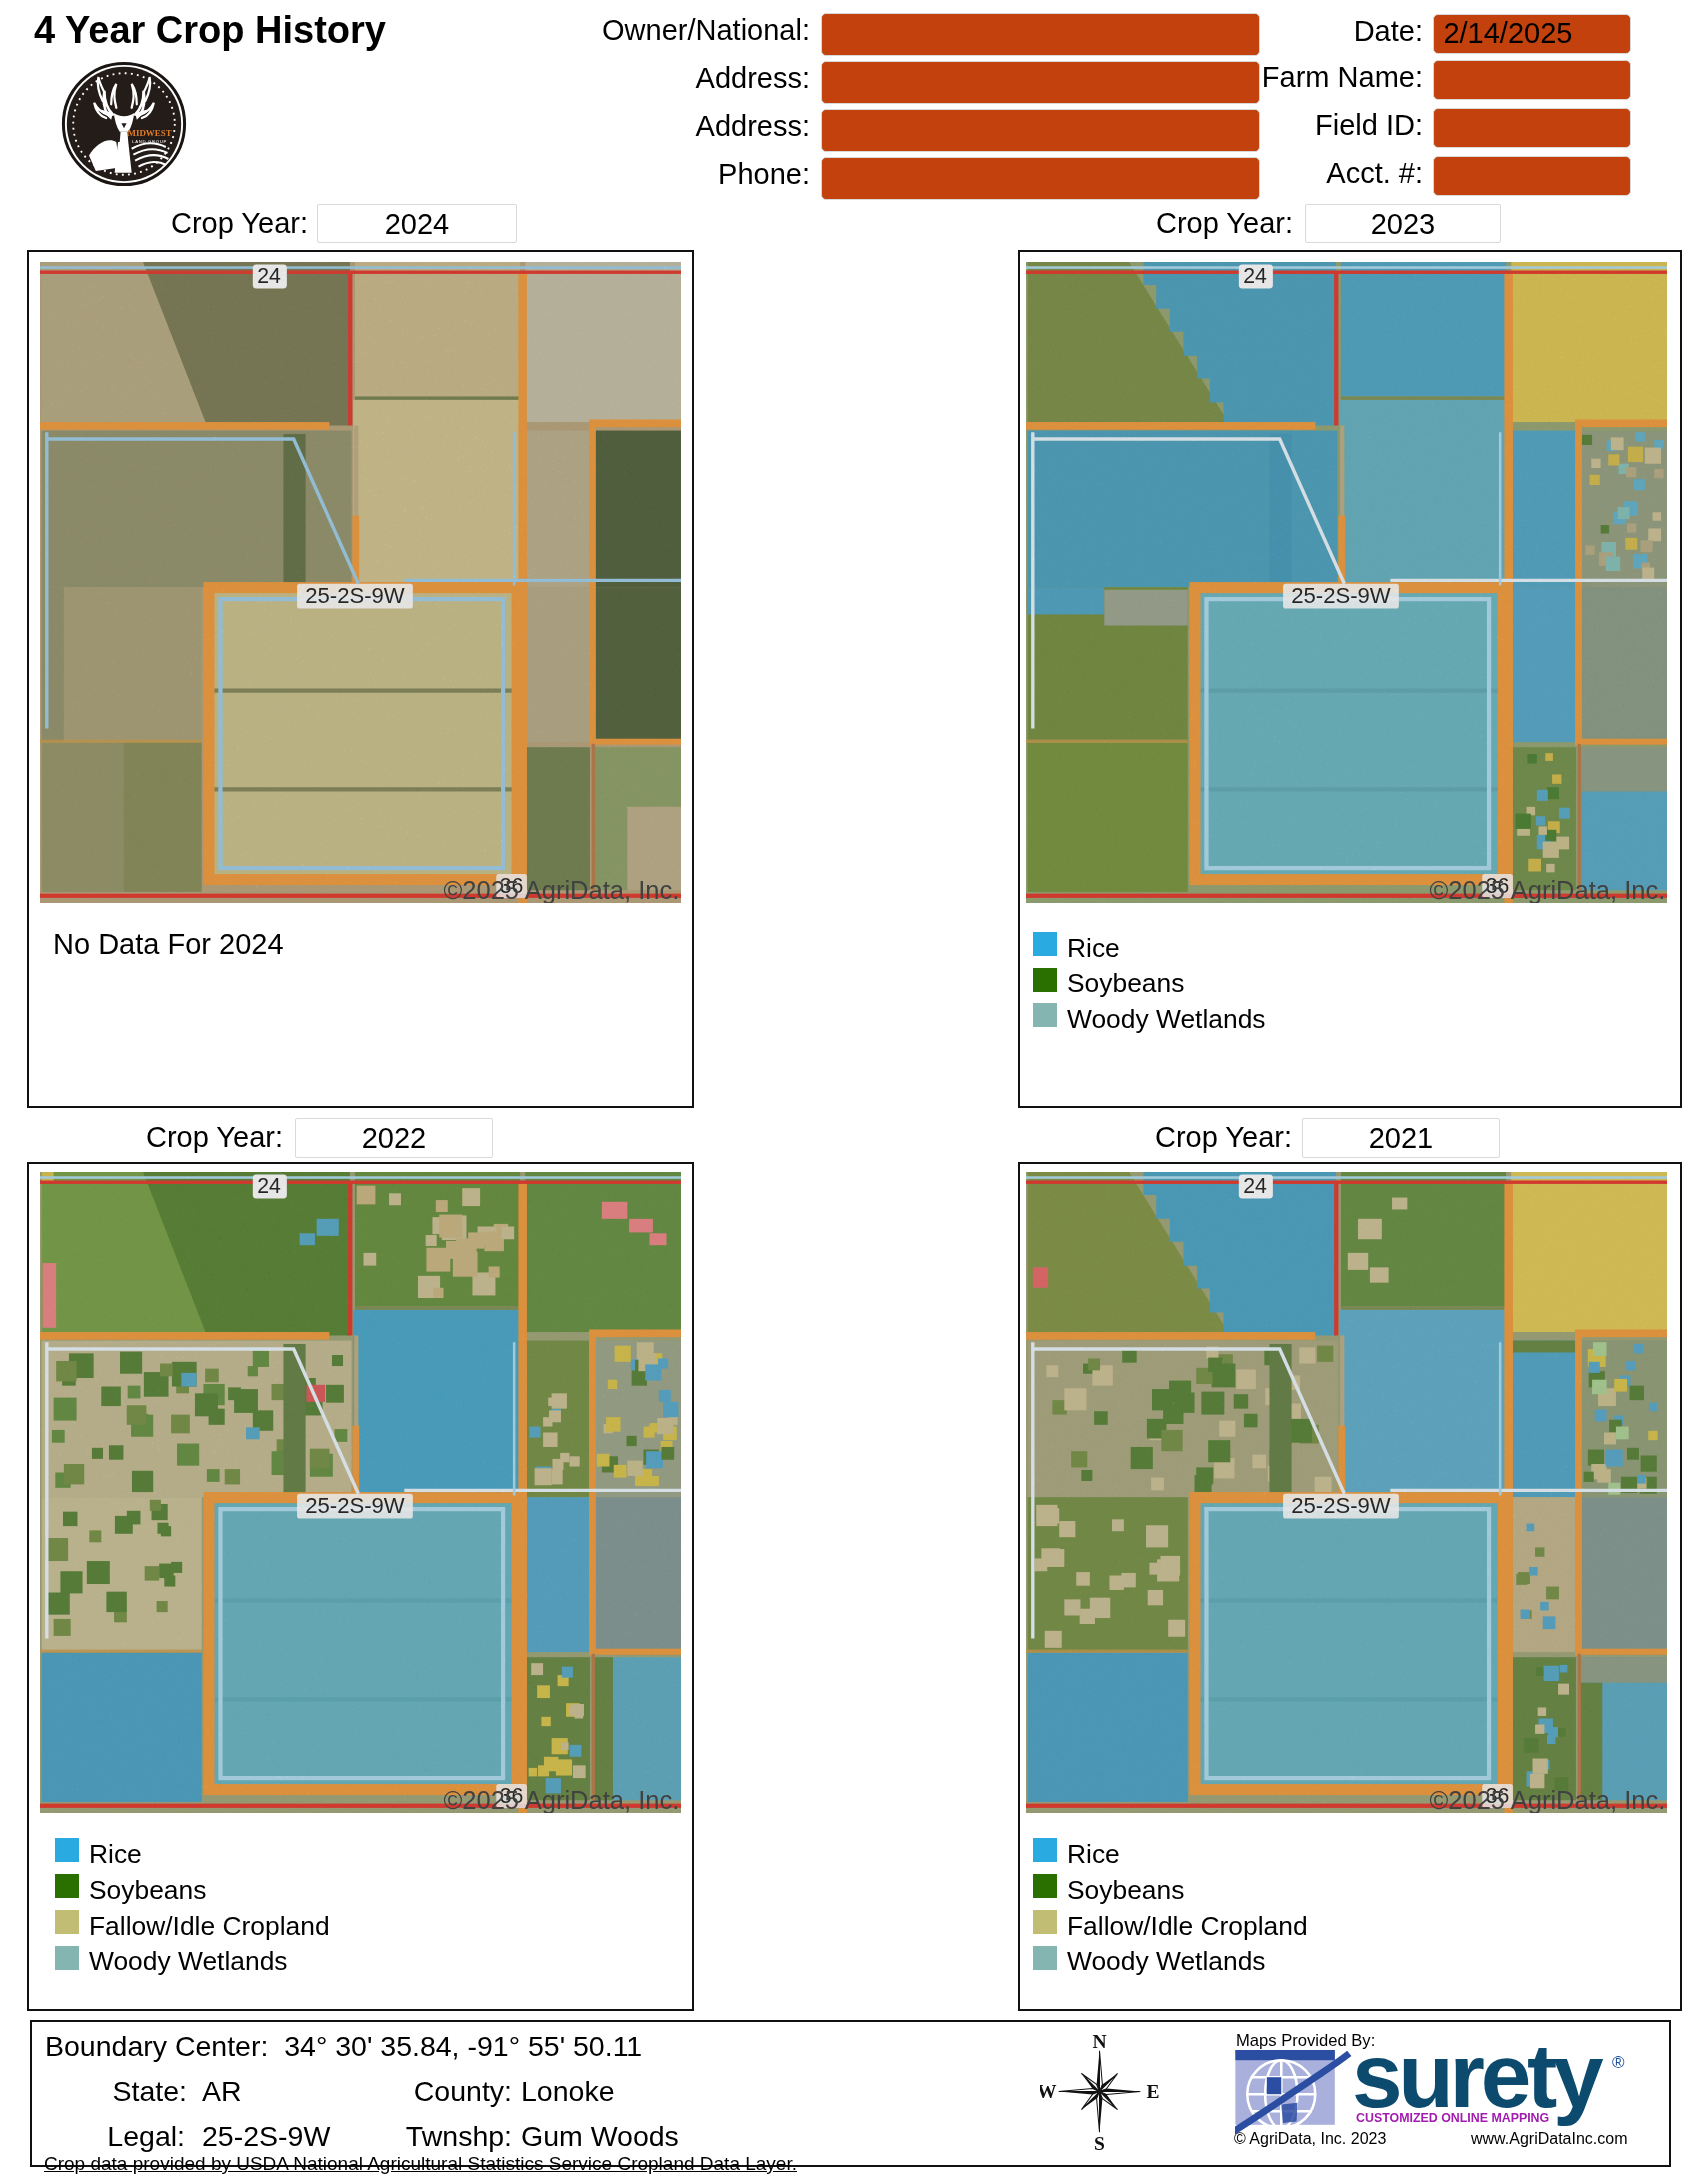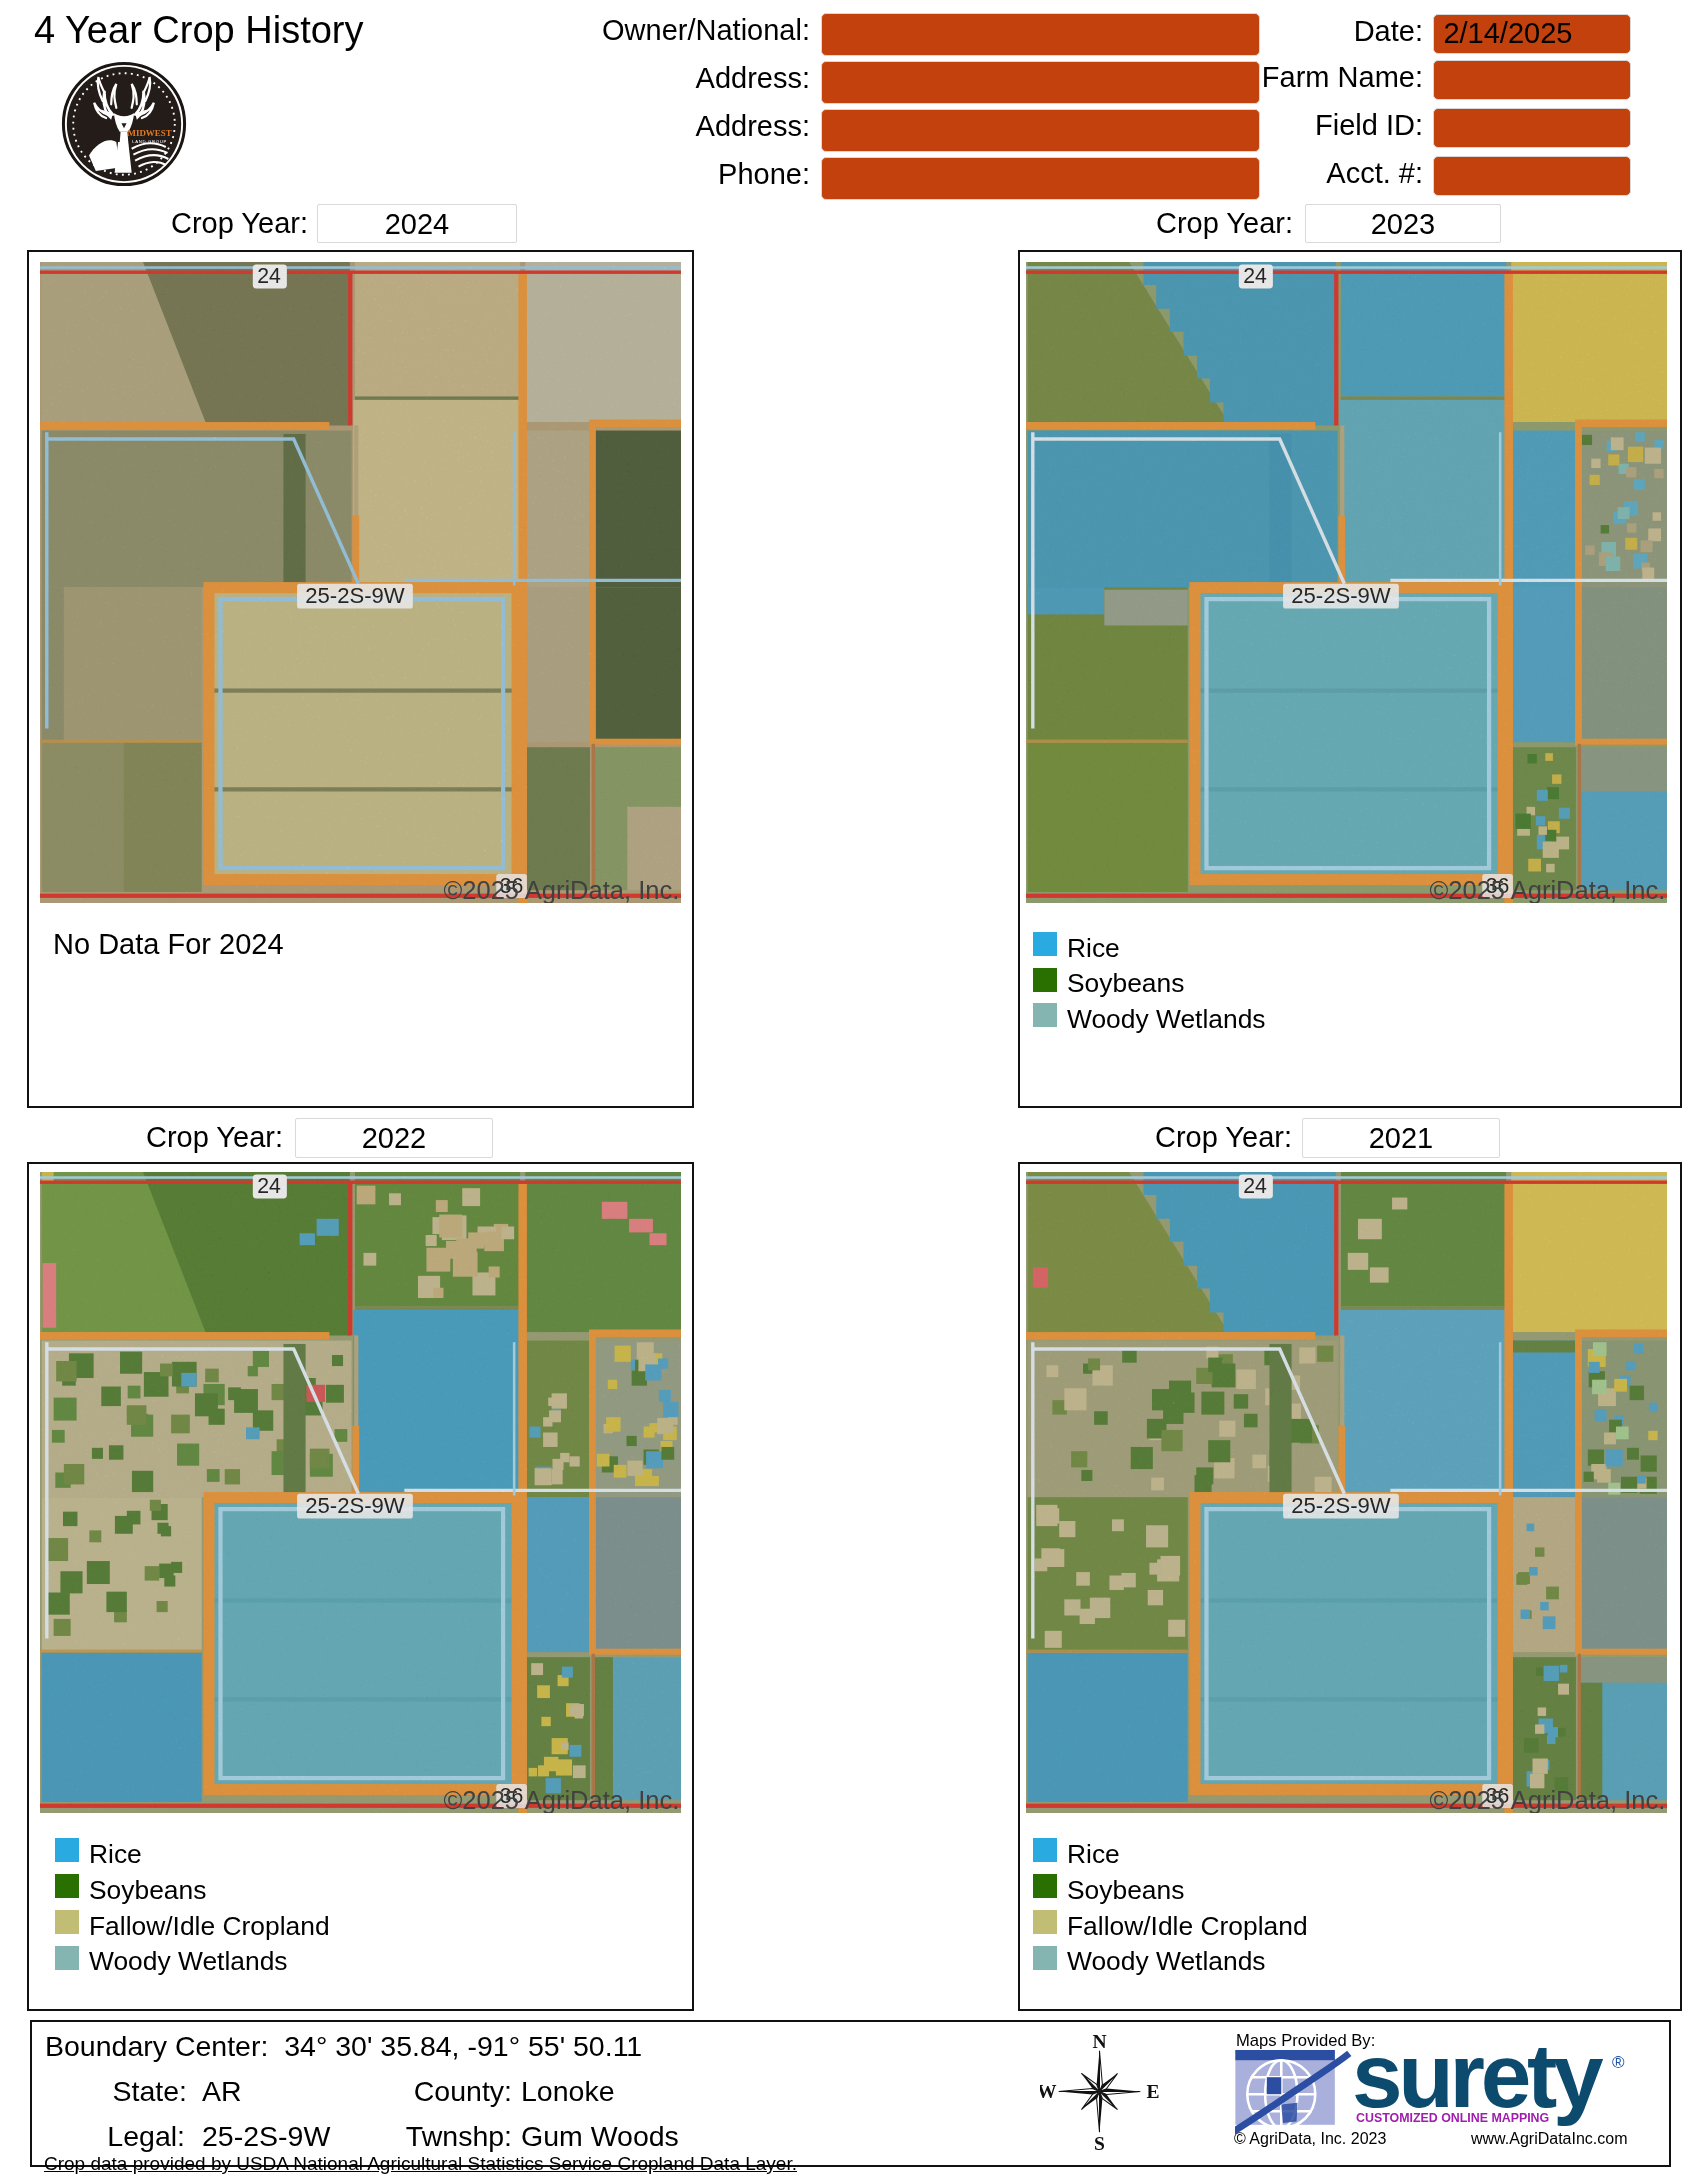--- a/index.html
+++ b/index.html
@@ -6,21 +6,21 @@
 .abs{position:absolute}
 .rlbl{position:absolute;font-size:29px;white-space:nowrap;transform:translateX(-100%)}
 .ibox{position:absolute;border:1.7px solid #d9d9d9;border-radius:5.1px;background:#c2410c}
 .cybox{position:absolute;border:1.7px solid #d9d9d9;border-radius:2px;background:#fff;font-size:29px;text-align:center}
 .panel{position:absolute;border:2.6px solid #111;background:#fff}
 .leg{position:absolute;font-size:26.4px;white-space:nowrap}
 .sw{position:absolute;width:24px;height:24px}
 </style></head><body>
 <div class="page">
 
-<div class="abs" style="left:34px;top:8.5px;font-size:38px;font-weight:normal">4 Year Crop History</div>
+<div class="abs" style="left:34px;top:8.5px;font-size:38px;font-weight:bold">4 Year Crop History</div>
 
 <svg class="abs" style="left:60px;top:60px" width="128" height="128" viewBox="0 0 150 150">
 <circle cx="75" cy="75" r="71" fill="#fff" stroke="#1a1512" stroke-width="3.5"></circle>
 <circle cx="75" cy="75" r="67" fill="#231c19"></circle>
 <circle cx="75" cy="75" r="59.5" fill="none" stroke="#fff" stroke-width="2.2" stroke-dasharray="2.2 5"></circle>
 
 <g stroke="#fff" fill="none" stroke-linecap="round">
 <path d="M62,64 C56,58 52,50 52,36 C50,48 52,58 56,64" stroke-width="3"></path>
 <path d="M52,38 C48,30 46,26 45,20 C43,30 46,40 50,48" stroke-width="2.6"></path>
 <path d="M56,64 C50,62 44,58 40,50 C42,60 48,66 54,68" stroke-width="2.6"></path>

